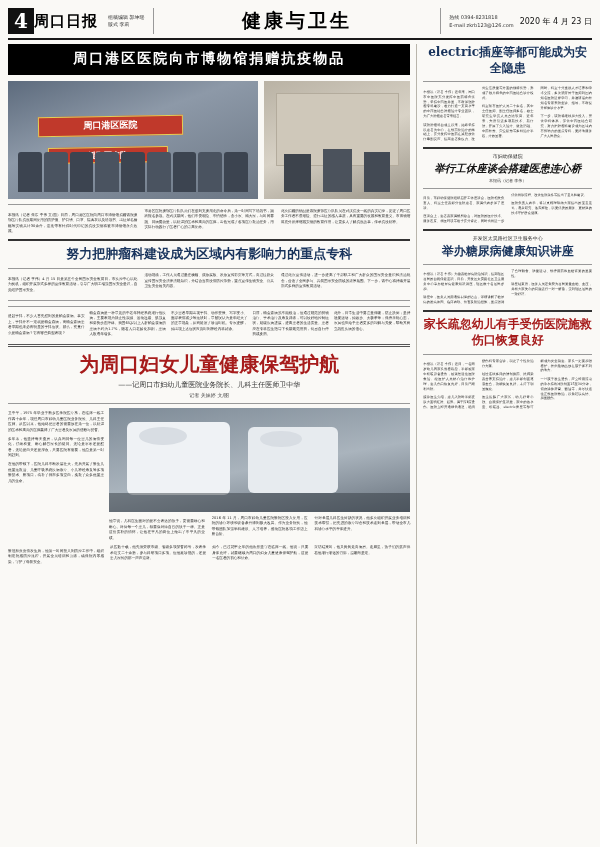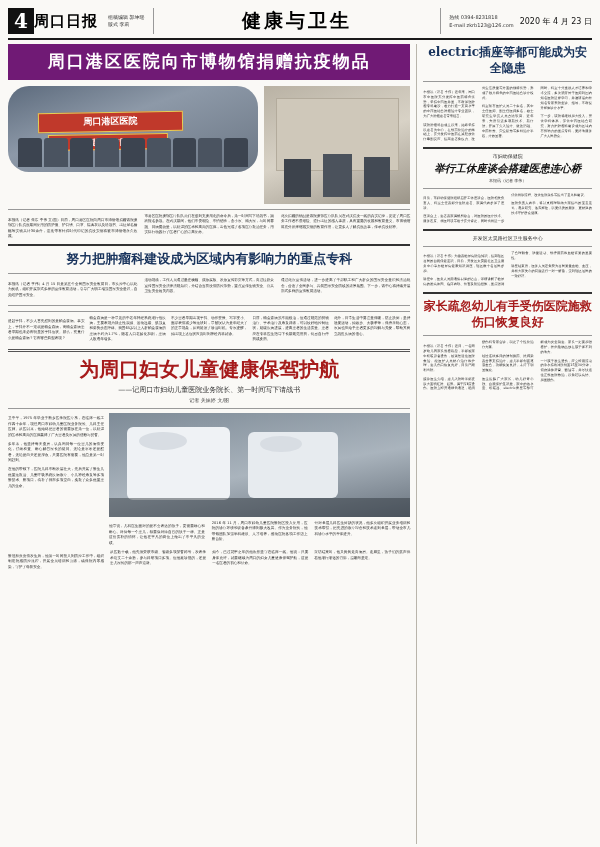--- a/index.html
+++ b/index.html
@@ -69,26 +69,26 @@
   .cols3 { column-count: 3; column-gap: 7px; }
   .cols4 { column-count: 4; column-gap: 6px; }
   .cols5 { column-count: 5; column-gap: 5px; }
 
   .rule { border-top: 1px solid #999; margin: 5px 0 4px; }
   .rule.thick { border-top: 2px solid #333; }
   .rule.dbl { border-top: 3px double #555; }
 
   
   .hl-banner {
-    background: #701a75;
+    background: #000000;
     color: #fff;
     text-align: center;
     font-family: "DejaVu Serif", "Liberation Serif", serif;
     font-weight: bold;
-    font-size: 17px;
+    font-size: 14px;
     letter-spacing: 2px;
     padding: 6px 4px 7px;
     margin-bottom: 6px;
   }
   .hl-red {
     color: #a61b1b;
     font-family: "DejaVu Serif", "Liberation Serif", serif;
     font-weight: bold;
     text-align: center;
   }
@@ -165,21 +165,21 @@
   </div>
 
   <div class="body-wrap">
 
     <div class="left-col">
 
       <div>
         <div class="hl-banner">周口港区医院向市博物馆捐赠抗疫物品</div>
 
         <div style="display:flex; gap:6px;">
-          <div class="photo ph-a" style="width:250px;height:86px;border-radius:21px;">
+          <div class="photo ph-a" style="width:250px;height:118px;">
             <div class="banner-in-photo">周口港区医院</div>
             <div class="banner2">援鄂医疗队</div>
             <div class="people">
               <i></i>
                 <i></i>
                 <i></i>
                 <i></i>
                 <i></i>
                 <i></i>
                 <i></i>
@@ -225,21 +225,21 @@
           <p>不少患者早期出现手抖、动作变慢、写字变小、面部表情减少等症状时，常被误认为是年纪大了的正常现象，从而延误了诊治时机。专家提醒，如出现上述症状应及时到神经内科就诊。</p>
           <p>目前，帕金森病虽不能根治，但通过规范的药物治疗、手术治疗及康复训练，可以较好地控制症状，延缓疾病进展，提高患者的生活质量。患者应在专科医生指导下长期规范用药，切忌自行停药或换药。</p>
           <p>此外，日常生活中要注意保暖，防止跌倒；坚持适度运动，如散步、太极拳等；保持乐观心态，家属也应给予患者更多的理解与关爱，帮助其树立战胜疾病的信心。</p>
         </div>
       </div>
 
       <div class="rule dbl"></div>
 
       <div>
         <div class="hl-red" style="font-size:20px;">为周口妇女儿童健康保驾护航</div>
-        <div class="sub-hl">——记周口市妇幼儿童医院业务院长、第一时间写下请战书</div>
+        <div class="sub-hl">——记周口市妇幼儿童医院业务院长、儿科主任医师卫中华</div>
         <div class="byline">记者 关妹婷 文/图</div>
         <div class="rule"></div>
 
         <div style="display:flex; gap:5px; margin-bottom:4px;">
           <div class="txt" style="width:96px;">
             <p>卫中华，1975 年毕业于新乡医学院医疗系，在临床一线工作四十余年，现任周口市妇幼儿童医院业务院长、儿科主任医师。从医以来，他始终把患者的需要放在第一位，以精湛的医术和高尚的医德赢得了广大患者及家属的信赖与赞誉。</p>
             <p>多年来，他坚持每天查房，认真询问每一位患儿的病情变化，仔细检查、耐心解答家长的疑问。无论是寒冬还是酷暑，无论是白天还是深夜，只要医院有需要，他总是第一时间赶到。</p>
             <p>在他的带领下，医院儿科不断发展壮大，先后开展了新生儿危重症救治、儿童呼吸系统疾病诊疗、小儿神经康复等多项新技术、新项目，填补了我市多项空白，挽救了众多危重患儿的生命。</p>
           </div>
           <div style="flex:1;">
@@ -293,20 +293,21 @@
           <p>日前，市妇幼保健院组织召开工休座谈会，医院相关负责人、科室主任及部分住院患者、家属代表参加了座谈。</p>
           <p>座谈会上，患者及家属畅所欲言，对医院的医疗技术、服务态度、就医环境等给予充分肯定，同时也就进一步优化就诊流程、改善住院条件等提出了意见和建议。</p>
           <p>医院负责人表示，将认真梳理吸纳大家提出的宝贵意见，逐条研究、落实整改，以更优质的服务、更精湛的技术守护群众健康。</p>
         </div>
       </div>
 
       <div class="rule thick"></div>
 
       <div>
         <div class="tag-line">开发区太昊路社区卫生服务中心</div>
+        <div class="hl-dark r-hl2">举办糖尿病健康知识讲座</div>
         <div class="rule"></div>
         <div class="txt sm cols2">
           <p>本报讯（记者 李伟）为普及糖尿病防治知识，提高辖区居民的自我保健意识，日前，开发区太昊路社区卫生服务中心举办糖尿病健康知识讲座，辖区数十名居民参加。</p>
           <p>讲座中，医务人员用通俗易懂的语言，详细讲解了糖尿病的发病原因、临床表现、危害及防治措施，重点强调了合理膳食、适量运动、规律用药和血糖监测的重要性。</p>
           <p>讲座结束后，医务人员还免费为居民测量血糖、血压，并就大家关心的问题进行一对一解答，受到辖区居民的一致好评。</p>
         </div>
       </div>
 
       <div class="rule thick"></div>
 

